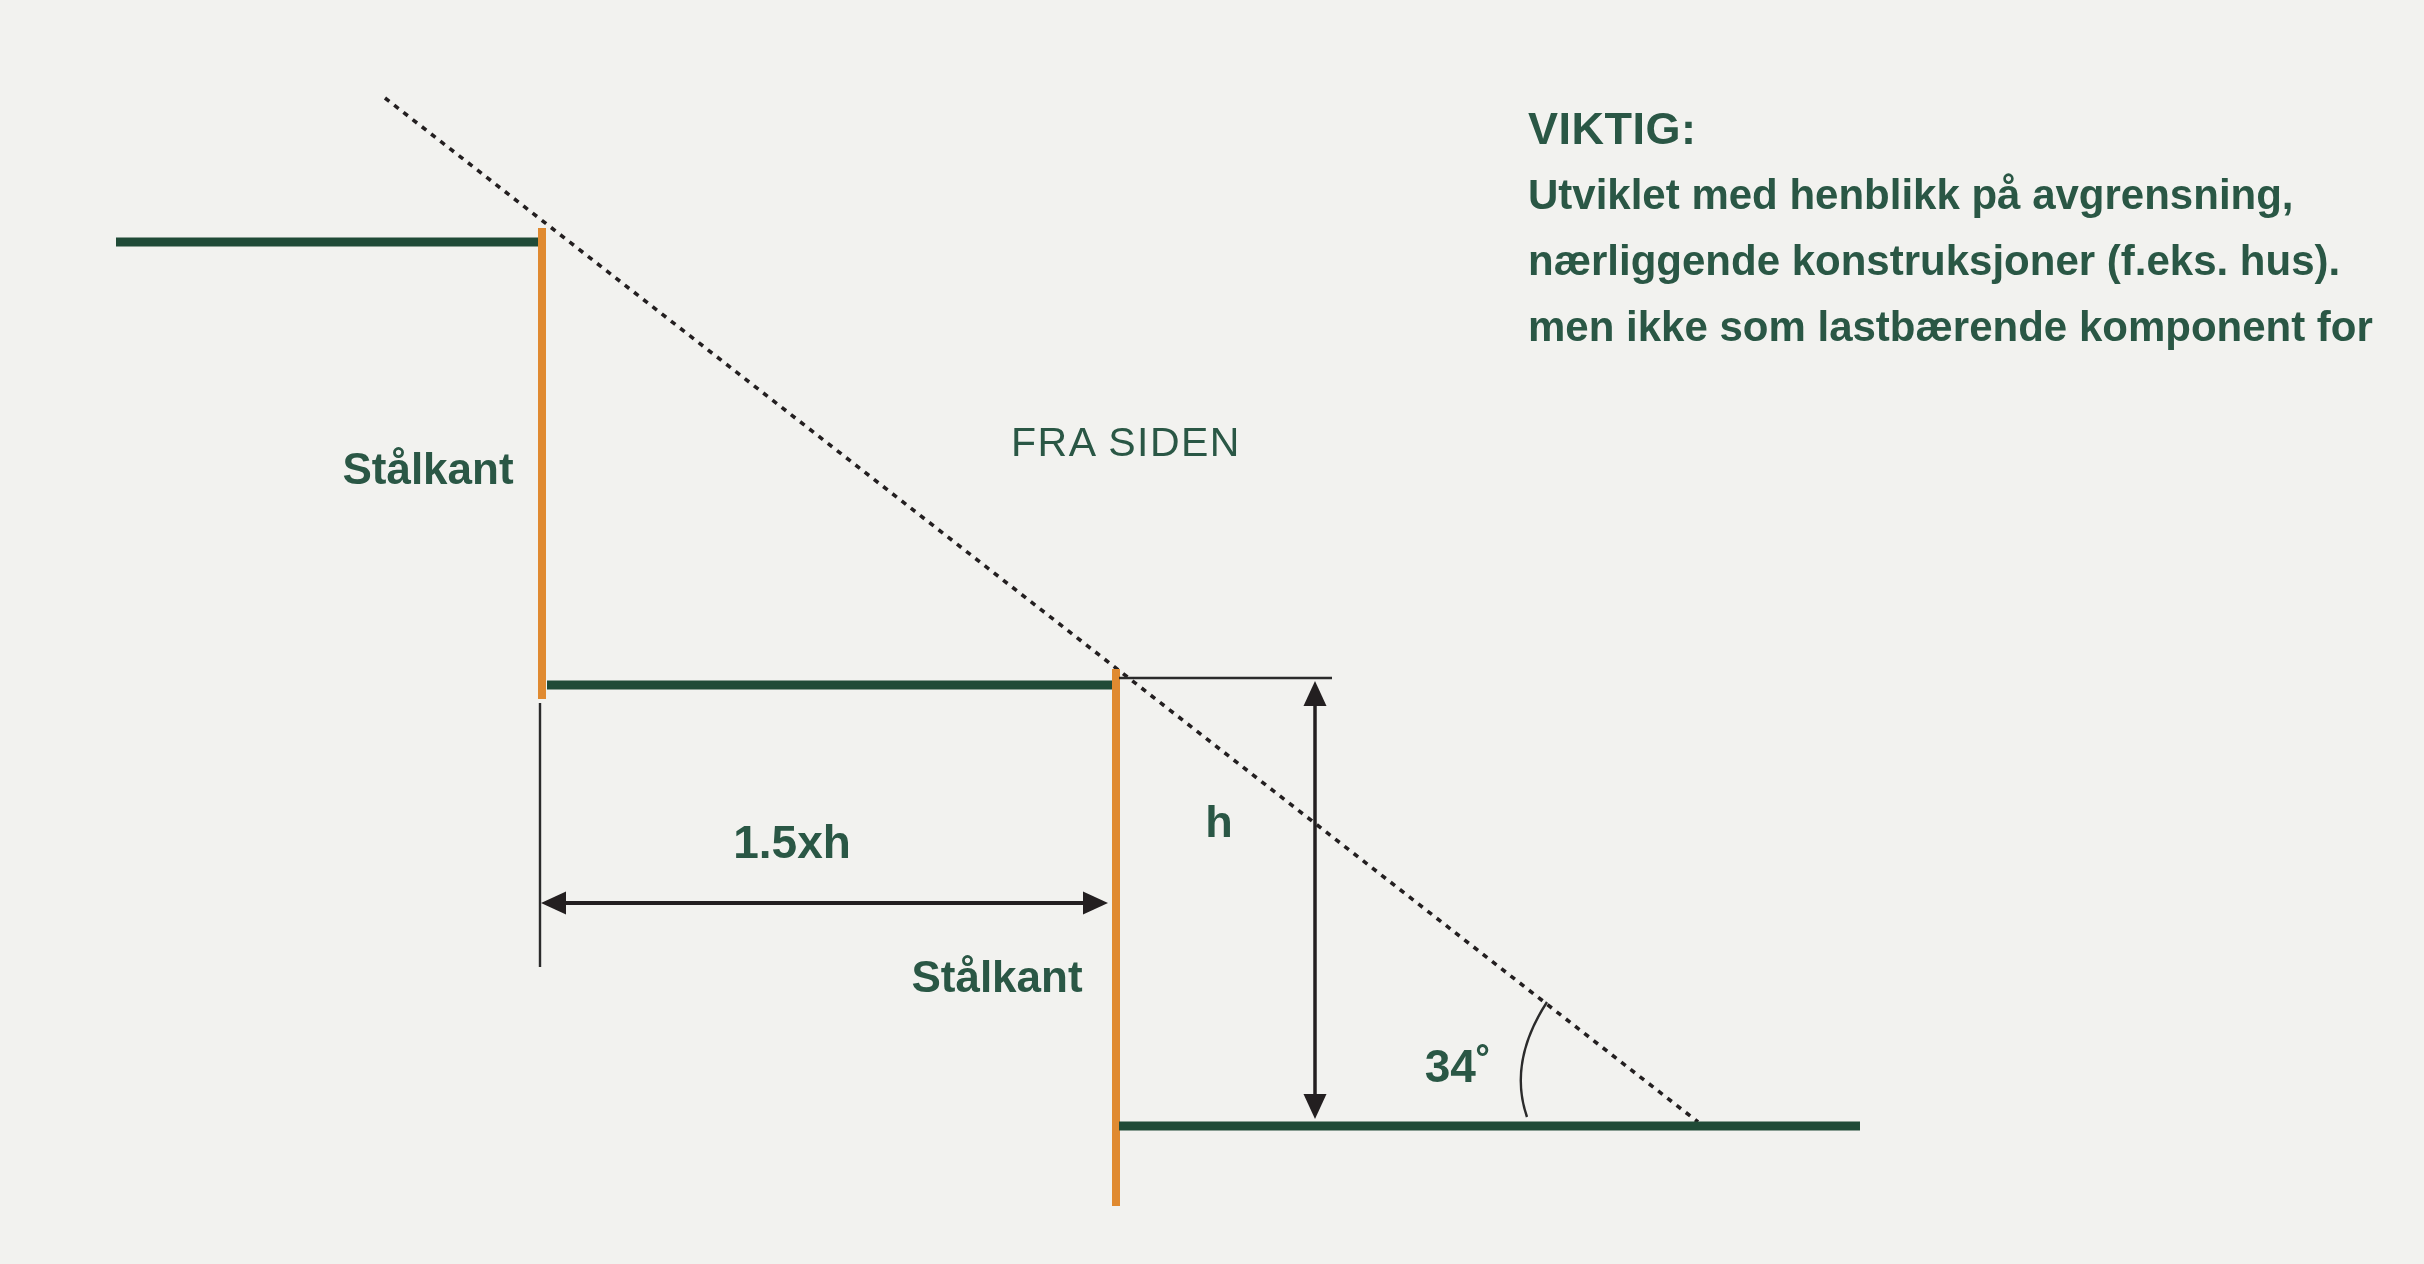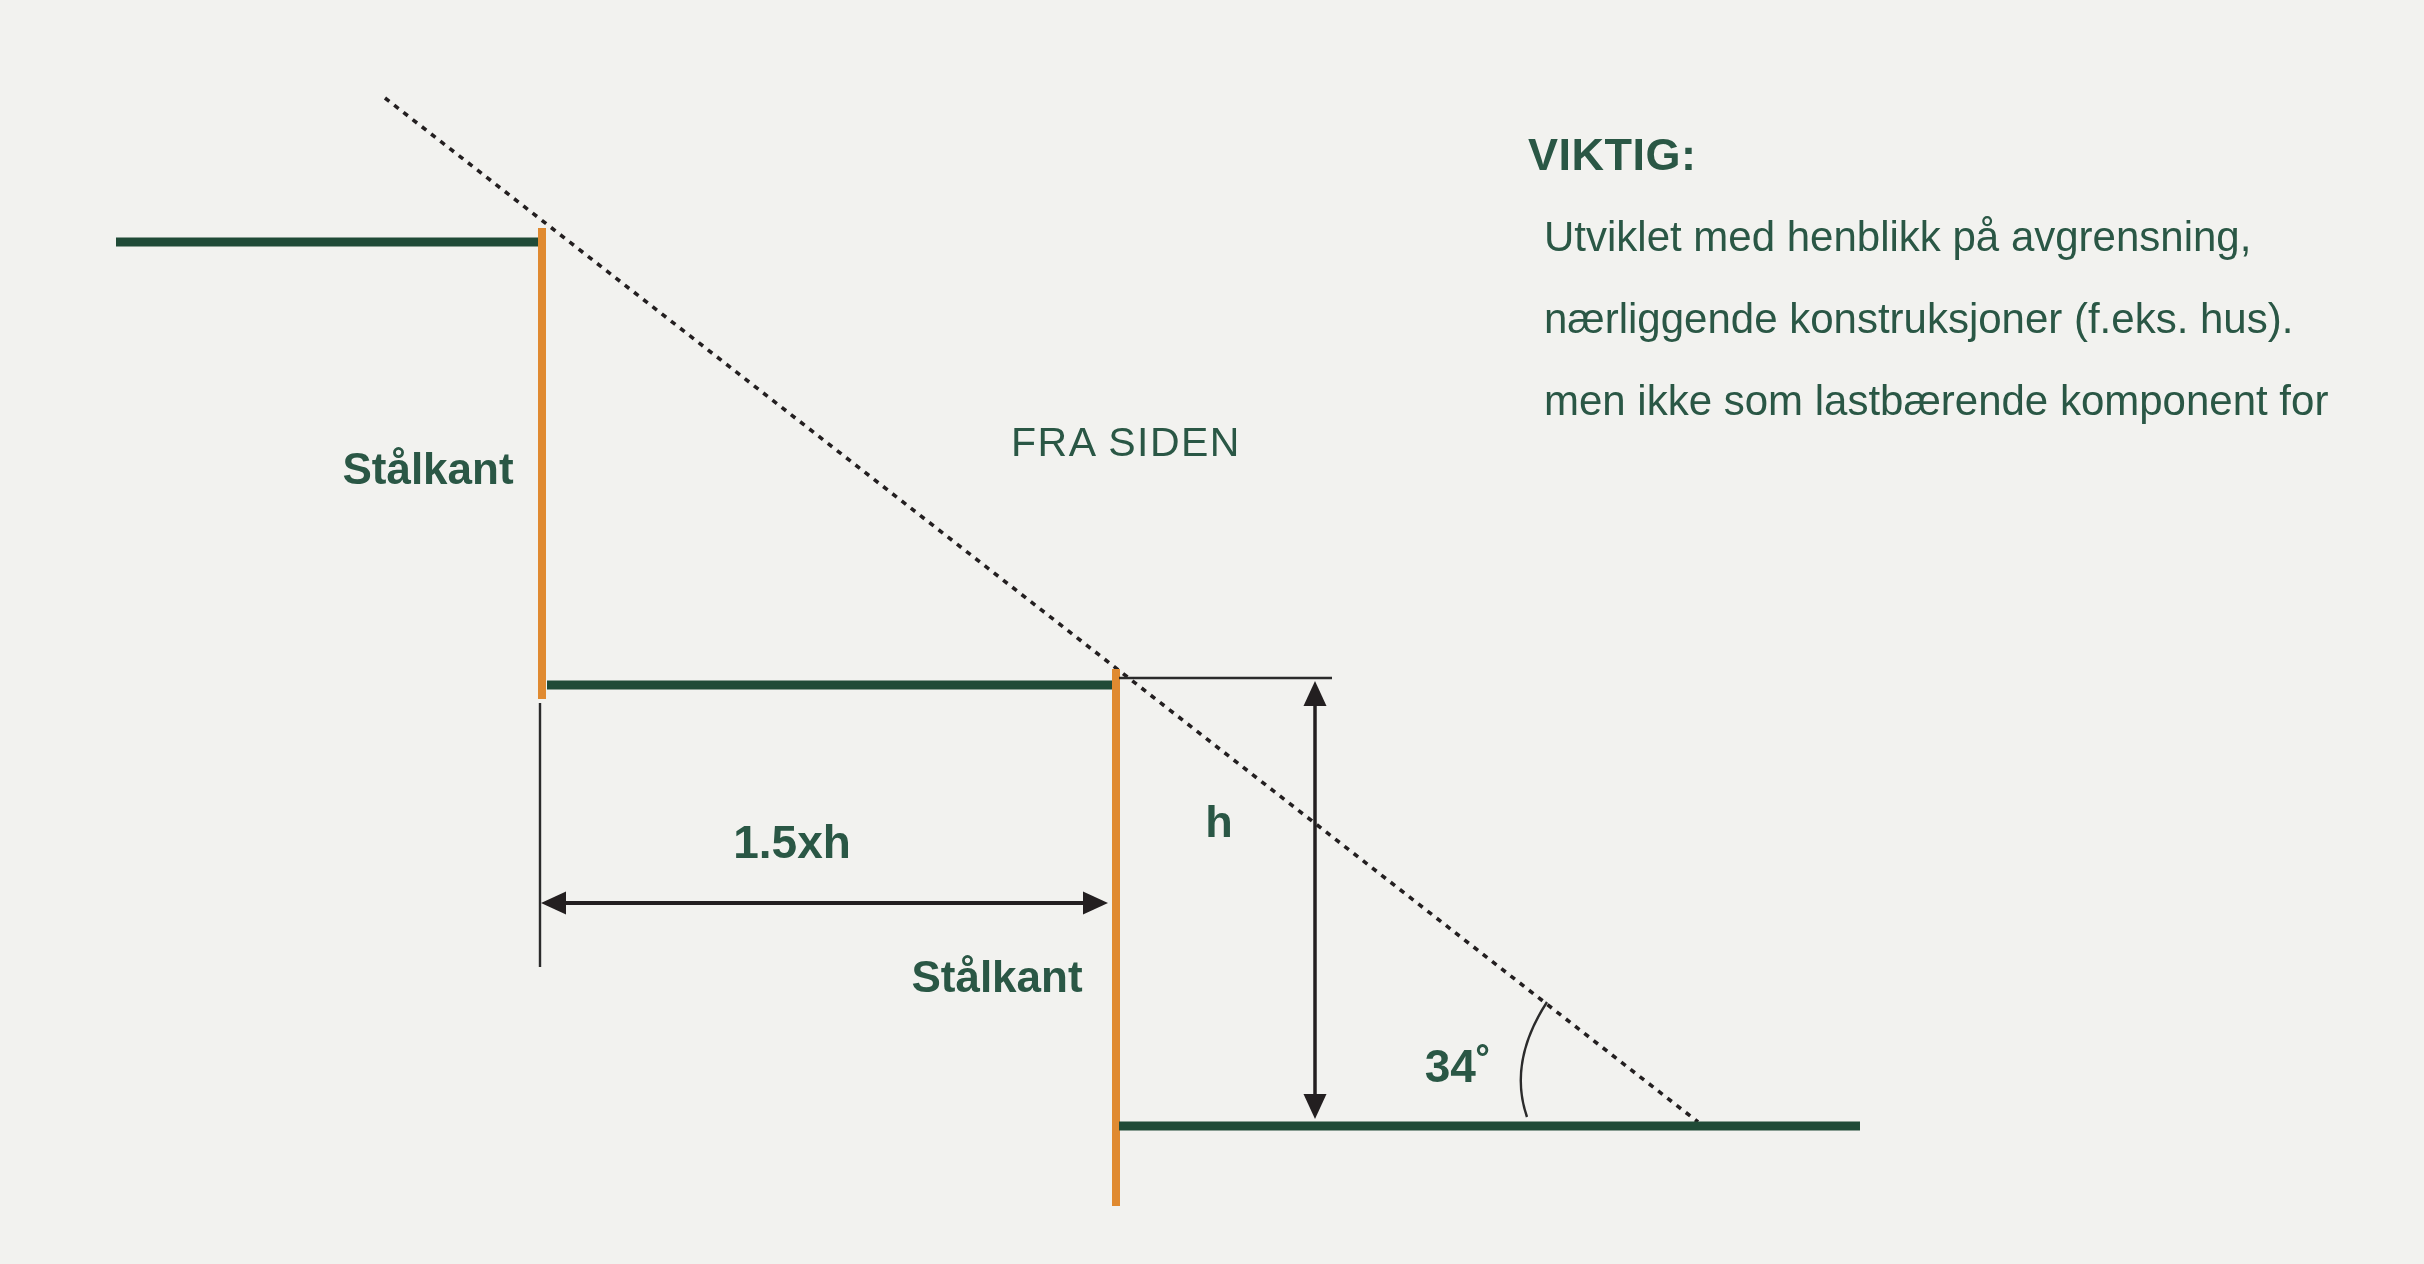--- a/index.html
+++ b/index.html
@@ -39,33 +39,33 @@
   }
   .lbl-stalkant-left {left:428px; top:469px; font-size:44px;}
   .lbl-fra-siden     {left:1126px;top:442px; font-size:41px;font-weight:400;letter-spacing:1.5px;}
   .lbl-width         {left:792px; top:842px; font-size:46px;}
   .lbl-stalkant-bot  {left:997px; top:977px; font-size:44px;}
   .lbl-h             {left:1219px;top:822px; font-size:45px;}
   .lbl-angle         {left:1458px;top:1053px;font-size:46px;margin-top:13px;}
 
   .note{
     position:absolute;
-    left:1528px; top:122px;
+    left:1528px; top:96px;
     color:var(--text-green);
     line-height:66px;
     font-size:42px;
   }
   .note h3{
     margin:0;
     font-size:45px;
     font-weight:700;
     line-height:66px;
     letter-spacing:0.5px;
   }
-  .note p{margin:16px;font-weight:400;}
+  .note p{margin:0;font-weight:700;}
 </style>
 </head>
 <body>
 
 <div class="stage">
 
   <svg width="2424" height="1264" viewBox="0 0 2424 1264">
 
     <line class="dotted" x1="385" y1="98" x2="1698" y2="1122"></line>
 

